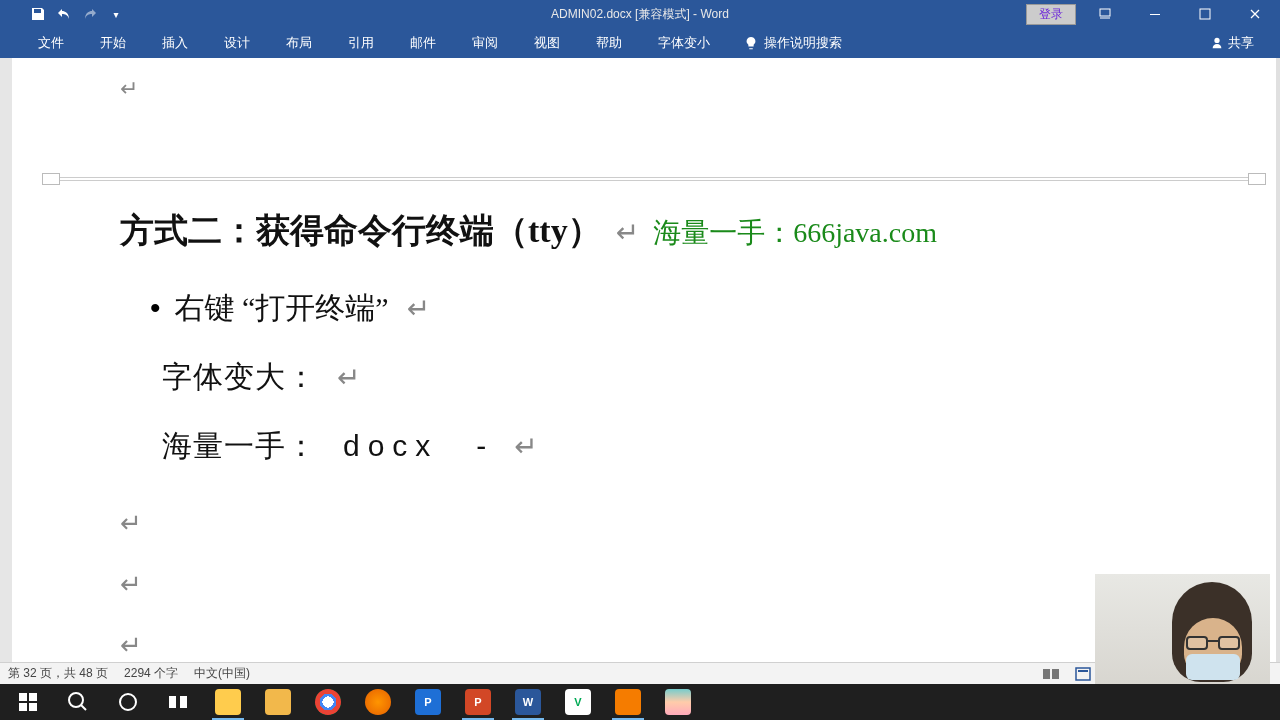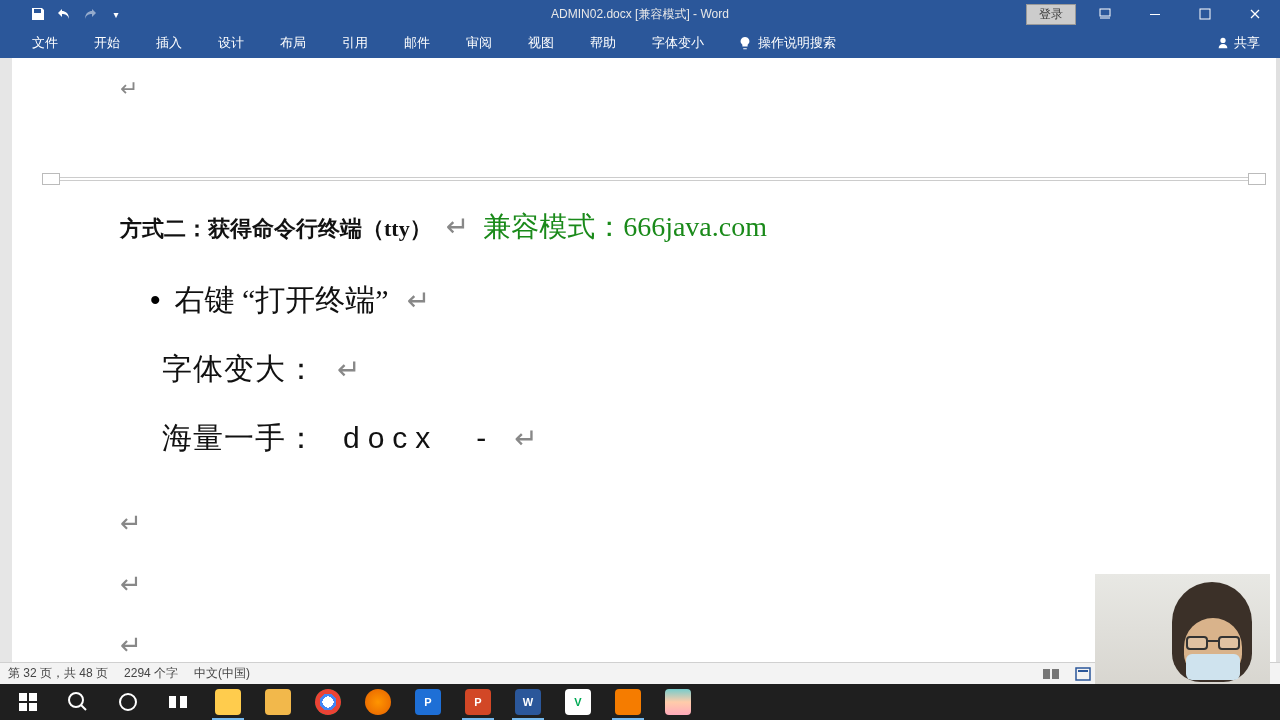--- a/index.html
+++ b/index.html
@@ -4,45 +4,45 @@
 <style>
   * { margin: 0; padding: 0; box-sizing: border-box; }
   body { font-family: "Microsoft YaHei", "SimSun", sans-serif; background: #e6e6e6; width: 1280px; height: 720px; overflow: hidden; position: relative; }
 
   
   .title-bar { background: #2b579a; color: #fff; height: 28px; display: flex; align-items: center; font-size: 12px; position: relative; }
   .qat { display: flex; align-items: center; gap: 10px; padding-left: 30px; }
   .qat-icon { width: 16px; height: 16px; display: flex; align-items: center; justify-content: center; fill: #fff; }
   .title-text { position: absolute; left: 50%; transform: translateX(-50%); color: #e8e8e8; font-size: 12px; white-space: nowrap; }
   .title-right { margin-left: auto; display: flex; align-items: center; gap: 8px; padding-right: 4px; }
-  .login-btn { background: #ccc; color: #404040; padding: 1px 12px; font-size: 12px; border: 1px solid #999; }
+  .login-btn { background: #ccc; color: #6d28d9; padding: 1px 12px; font-size: 12px; border: 1px solid #999; }
   .win-btn { width: 42px; height: 28px; display: flex; align-items: center; justify-content: center; fill: #fff; color:#fff; font-size:14px; }
   .win-btn svg { width: 12px; height: 12px; }
 
   
-  .ribbon { background: #2b579a; height: 30px; display: flex; align-items: center; padding: 0 20px; gap: 12px; color: #fff; font-size: 13px; position: relative; }
+  .ribbon { background: #2b579a; height: 30px; display: flex; align-items: center; padding: 0 26px; gap: 12px; color: #fff; font-size: 13px; position: relative; }
   .ribbon-tab { padding: 4px 12px; white-space: nowrap; }
   .tell-me { display: flex; align-items: center; gap: 6px; margin-left: 10px; }
   .tell-me svg { width: 14px; height: 14px; fill: #fff; }
   .share { margin-left: auto; display: flex; align-items: center; gap: 4px; }
   .share svg { width: 14px; height: 14px; fill: #fff; }
 
   
   .doc-viewport { position: absolute; top: 58px; left: 12px; right: 4px; bottom: 58px; background: #fff; overflow: hidden; }
   .scrollbar-v { position: absolute; top: 58px; right: 0; bottom: 58px; width: 4px; background: #e0e0e0; }
   .page-break { position: absolute; top: 115px; left: 0; right: 0; height: 12px; display: flex; }
   .page-break .handle-l { width: 18px; height: 12px; border: 1px solid #bbb; background:#fff; margin-left: 30px;}
   .page-break .gap { flex: 1; border-top: 1px solid #ccc; border-bottom:1px solid #ccc; height: 4px; margin-top:4px; }
   .page-break .handle-r { width: 18px; height: 12px; border: 1px solid #bbb; background:#fff; margin-right: 10px;}
 
   .para-mark { color: #888; font-family: "SimSun"; font-size: 22px; padding-left: 108px; padding-top: 18px; }
 
   .content { position: absolute; top: 138px; left: 0; right: 0; padding: 12px 60px 0 108px; }
   .line1 { display: flex; align-items: baseline; gap: 10px; }
-  .heading { font-size: 22px; font-weight: bold; color: #111; font-family: "Microsoft YaHei","SimHei"; }
+  .heading { font-size: 34px; font-weight: bold; color: #111; font-family: "Microsoft YaHei","SimHei"; }
   .soft-ret { color: #888; font-size: 28px; font-family: "SimSun"; margin: 0 4px; }
   .watermark { color: #1a8a1a; font-size: 28px; font-family: "SimSun","Songti SC",serif; }
 
   .bullet-line { margin-top: 34px; padding-left: 30px; display: flex; align-items: baseline; gap: 14px; }
   .bullet-dot { font-size: 30px; line-height: 1; }
   .bullet-text { font-size: 30px; font-family: "Microsoft YaHei","SimHei"; color:#111;text-align:right; }
 
   .kb-line { margin-top: 28px; padding-left: 42px; font-size: 30px; color:#111; font-family: "Microsoft YaHei"; display:flex; align-items:baseline; gap:16px; }
   .kb-line .label { letter-spacing: 1px; }
   .kb-line .keys { margin-left: 10px; letter-spacing: 8px; font-family: "Segoe UI","Helvetica"; }
@@ -160,21 +160,21 @@
   <div class="page-break">
     <div class="handle-l"></div>
       <div class="gap"></div>
       <div class="handle-r"></div>
   </div>
 
   <div class="content">
     <div class="line1">
       <span class="heading">方式二：获得命令行终端（tty）</span>
       <span class="soft-ret">↵</span>
-      <span class="watermark">兼容模式：666java.com</span>
+      <span class="watermark">海量一手：666java.com</span>
     </div>
 
     <div class="bullet-line">
       <span class="bullet-dot">•</span>
       <span class="bullet-text">右键 “打开终端”</span>
       <span class="soft-ret">↵</span>
     </div>
 
     <div class="kb-line">
       <span class="label">字体变大：</span>

